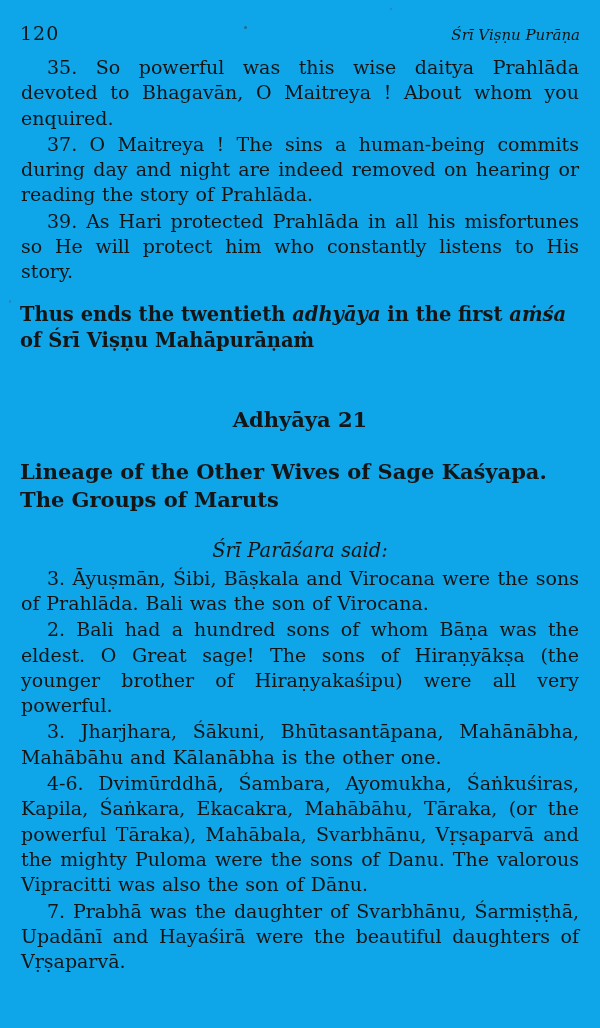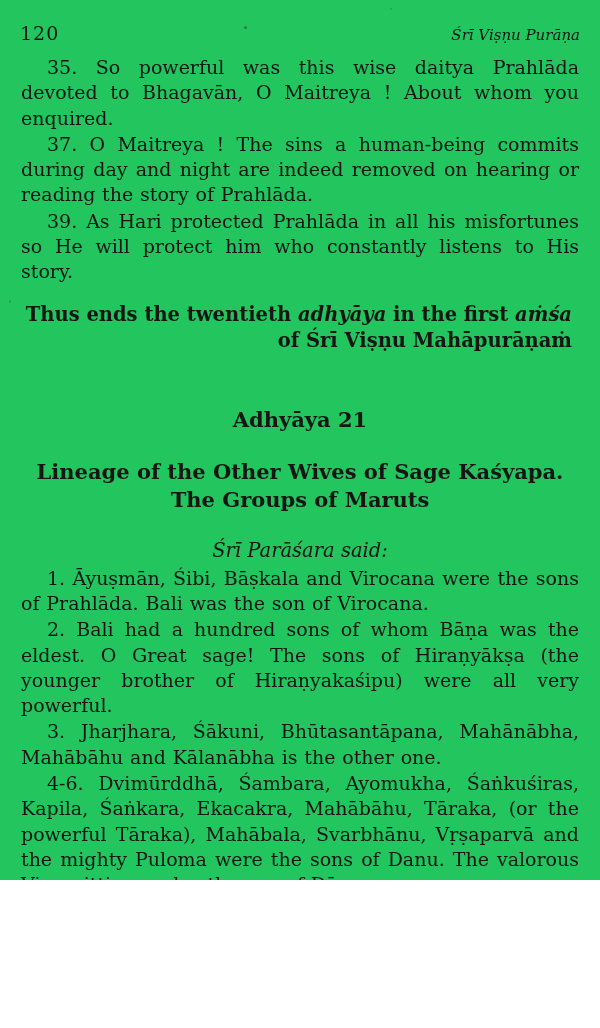--- a/index.html
+++ b/index.html
@@ -3,23 +3,23 @@
 <meta charset="utf-8">
 <style>
   html, body {
     margin: 0;
     padding: 0;
     background: #ffffff;
   }
   .page {
     position: relative;
     width: 600px;
-    height: 880px;
+    height: 1028px;
     margin: 0 auto;
-    background: #22c55e;
+    background: #0ea5e9;
     color: #151515;
     font-family: "DejaVu Serif", "Liberation Serif", serif;
     box-sizing: border-box;
     padding: 22px 20px 0 20px;
     overflow: hidden;
   }
   .page-header {
     display: flex;
     justify-content: space-between;
     align-items: baseline;
@@ -36,36 +36,35 @@
   .verse {
     margin: 1px;
     font-size: 19px;
     line-height: 25.3px;
     text-align: justify;
     text-indent: 26px;
     word-spacing: 0.04em;
   }
   .colophon {
     margin: 17px 8px 0 0;
-    text-align: right;
+    text-align: left;
     font-weight: bold;
     font-size: 19.5px;
     line-height: 26.5px;
   }
   .colophon em { font-style: italic; }
   .chapter-heading {
     margin: 52px 0 0 0;
     text-align: center;
     font-weight: bold;
     font-size: 21px;
     line-height: 26px;
   }
   .chapter-title {
     margin: 25px 0 0 0;
-    text-align: center;
     font-weight: bold;
     font-size: 21px;
     line-height: 28.5px;
   }
   .speaker {
     margin: 23px 0 3px 0;
     font-style: italic;
     font-size: 19.5px;
     line-height: 25px;
     text-align: center;
@@ -103,19 +102,19 @@
     <p class="verse">39. As Hari protected Prahlāda in all his misfortunes so He will protect him who constantly listens to His story.</p>
 
     <p class="colophon"><span>Thus ends the twentieth </span><em>adhyāya</em><span> in the first </span><em>aṁśa</em><br><span>of Śrī Viṣṇu Mahāpurāṇaṁ</span></p>
 
     <h1 class="chapter-heading">Adhyāya 21</h1>
 
     <h2 class="chapter-title"><span>Lineage of the Other Wives of Sage Kaśyapa.</span><br><span>The Groups of Maruts</span></h2>
 
     <p class="speaker">Śrī Parāśara said:</p>
 
-    <p class="verse">1. Āyuṣmān, Śibi, Bāṣkala and Virocana were the sons of Prahlāda. Bali was the son of Virocana.</p>
+    <p class="verse">3. Āyuṣmān, Śibi, Bāṣkala and Virocana were the sons of Prahlāda. Bali was the son of Virocana.</p>
     <p class="verse">2. Bali had a hundred sons of whom Bāṇa was the eldest. O Great sage! The sons of Hiraṇyākṣa (the younger brother of Hiraṇyakaśipu) were all very powerful.</p>
     <p class="verse">3. Jharjhara, Śākuni, Bhūtasantāpana, Mahānābha, Mahābāhu and Kālanābha is the other one.</p>
     <p class="verse">4-6. Dvimūrddhā, Śambara, Ayomukha, Śaṅkuśiras, Kapila, Śaṅkara, Ekacakra, Mahābāhu, Tāraka, (or the powerful Tāraka), Mahābala, Svarbhānu, Vṛṣaparvā and the mighty Puloma were the sons of Danu. The valorous Vipracitti was also the son of Dānu.</p>
     <p class="verse">7. Prabhā was the daughter of Svarbhānu, Śarmiṣṭhā, Upadānī and Hayaśirā were the beautiful daughters of Vṛṣaparvā.</p>
   </main>
 </div>
 
 </body></html>

